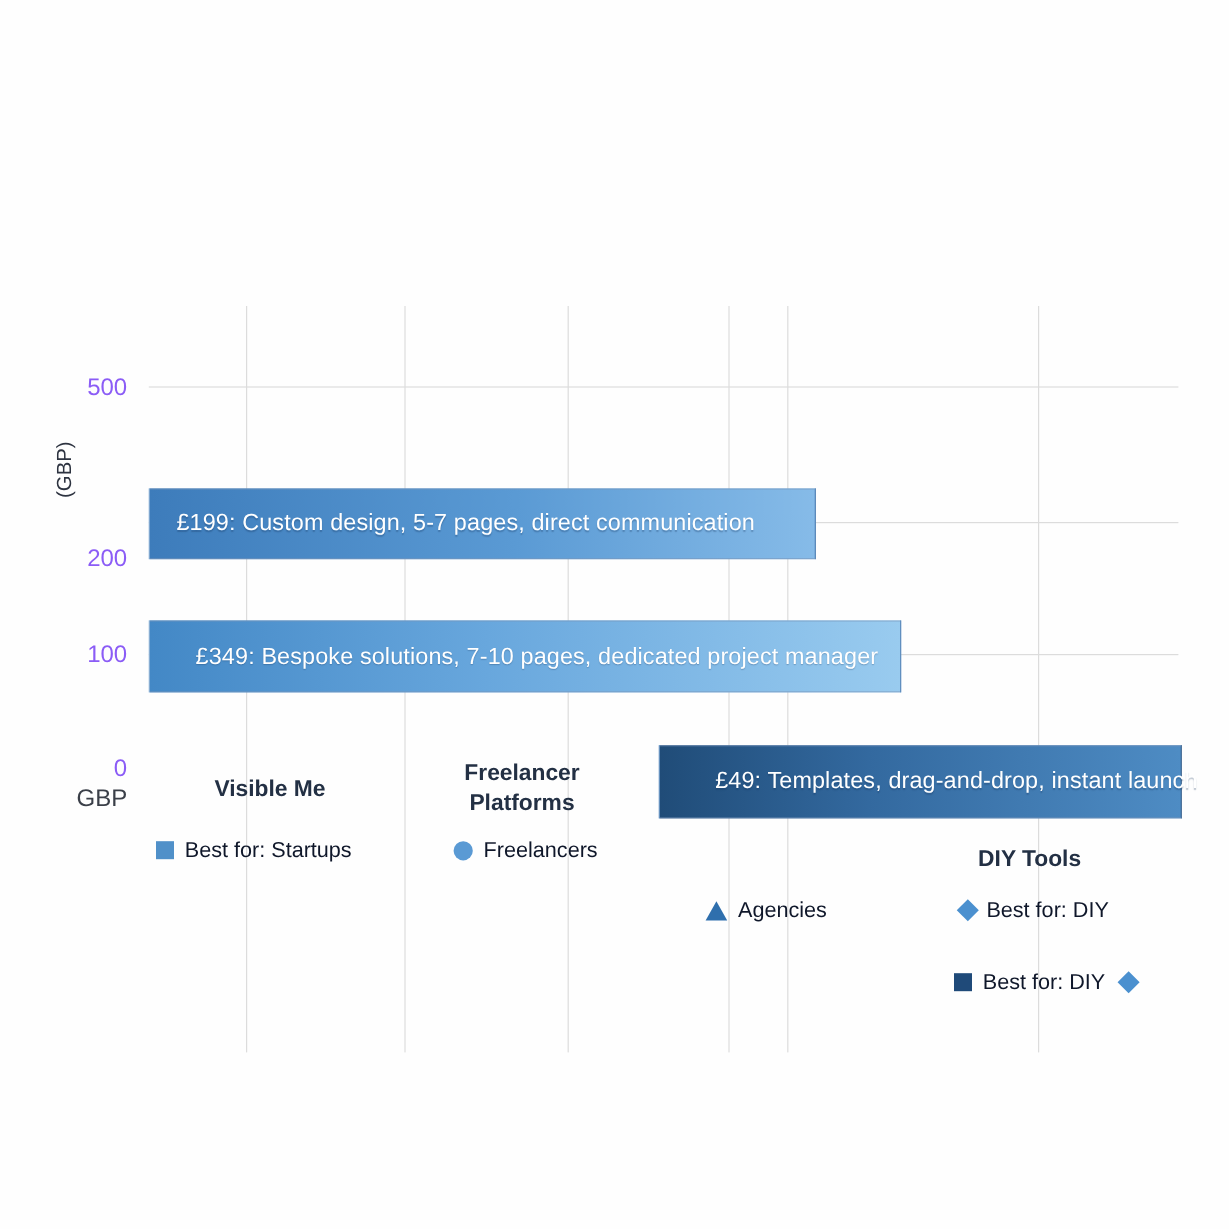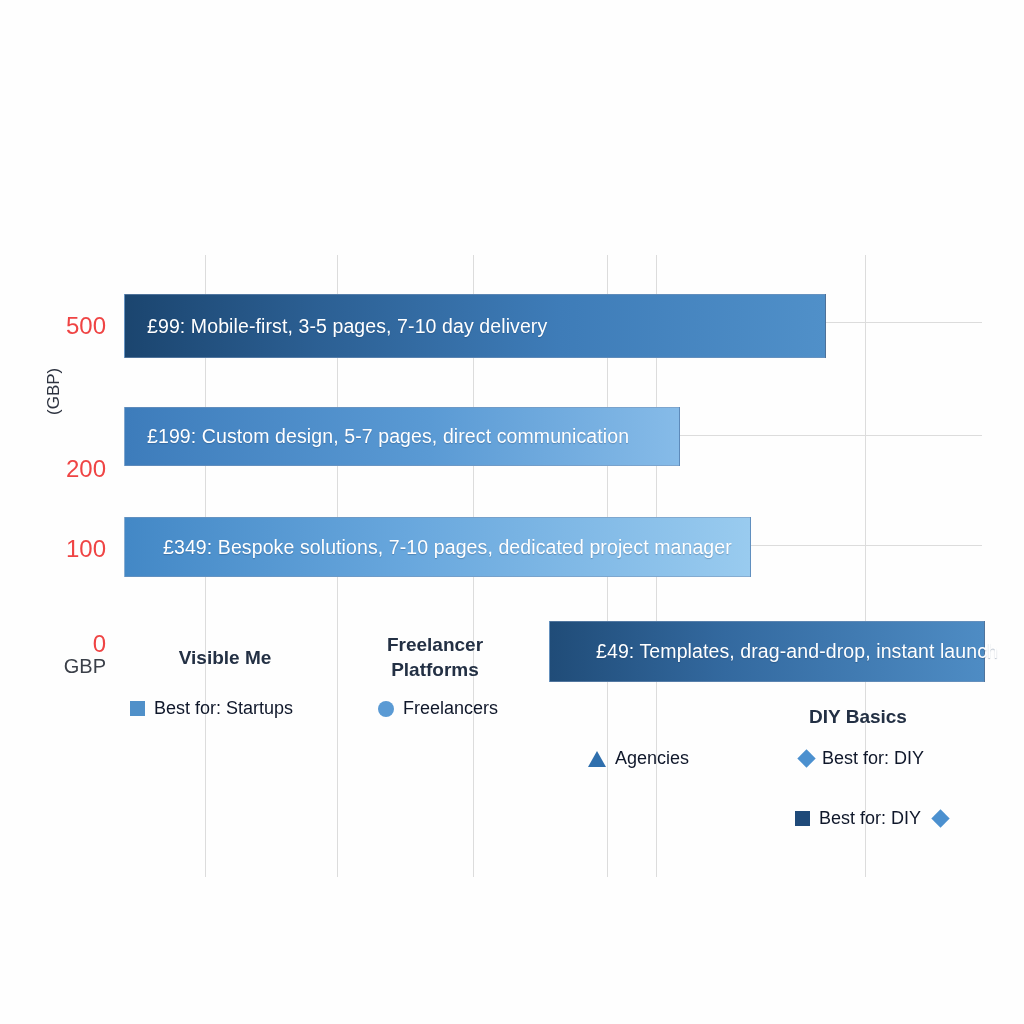--- a/index.html
+++ b/index.html
@@ -52,22 +52,22 @@
 
   .bar-0 { background: linear-gradient(90deg, #1b456f 0%, #2c6094 28%, #3e7cb8 62%, #5090c9 100%); }
   .bar-1 { background: linear-gradient(90deg, #3d7cbb 0%, #5a9ad4 55%, #86bbe8 100%); }
   .bar-2 { background: linear-gradient(90deg, #4388c6 0%, #68a7dd 45%, #99cbef 100%); padding-left: 16px; }
   .bar-3 { background: linear-gradient(90deg, #204c78 0%, #33699f 40%, #4e8cc4 100%); }
 
   
   .ytick {
     position: absolute;
     text-align: right;
-    font-size: 24px;
-    color: #ef4444;
+    font-size: 20px;
+    color: #8b5cf6;
     white-space: nowrap;
   }
   .yaxis-title {
     position: absolute;
     font-size: 17px;
     color: #2d3340;
     transform: rotate(-90deg);
     transform-origin: left top;
     white-space: nowrap;
   }
@@ -143,44 +143,41 @@
   <div class="hgrid" style="left:124px; top:545px; width:858px;"></div>
 
   <div class="yaxis-title" style="left:44px; top:415px;">(GBP)</div>
 
   <div class="ytick" style="left:40px; top:312px; width:66px;">500</div>
   <div class="ytick" style="left:40px; top:423px; width:66px;margin-top:32px;">200</div>
   <div class="ytick" style="left:40px; top:535px; width:66px;">100</div>
   <div class="ytick" style="left:40px; top:630px; width:66px;">0</div>
   <div class="yunit" style="left:40px; top:655px; width:66px;">GBP</div>
 
-  <div class="bar bar-0" style="left:124px; top:294px; width:702px; height:64px;">
-    <span class="bar-label">£99: Mobile-first, 3-5 pages, 7-10 day delivery</span>
-  </div>
 
   <div class="bar bar-1" style="left:124px; top:407px; width:556px; height:59px;">
     <span class="bar-label">£199: Custom design, 5-7 pages, direct communication</span>
   </div>
 
   <div class="bar bar-2" style="left:124px; top:517px; width:627px; height:60px;">
     <span class="bar-label">£349: Bespoke solutions, 7-10 pages, dedicated project manager</span>
   </div>
 
   <div class="bar bar-3" style="left:549px; top:621px; width:436px; height:61px;padding-left:24px;">
     <span class="bar-label">£49: Templates, drag-and-drop, instant launch</span>
   </div>
 
   <div class="cat-label" style="left:140px; top:645px; width:170px;">Visible Me</div>
 
   <div class="cat-label" style="left:360px; top:632px; width:150px;">
     <span>Freelancer Platforms</span>
   </div>
 
 
-  <div class="cat-label" style="left:788px; top:704px; width:140px;">DIY Basics</div>
+  <div class="cat-label" style="left:788px; top:704px; width:140px;">DIY Tools</div>
 
   <div class="legend-entry" style="left:130px; top:698px;">
     <span class="mk-square" style="background:#5090c9;"></span>
     <span class="legend-text">Best for: Startups</span>
   </div>
 
   <div class="legend-entry" style="left:378px; top:698px;">
     <span class="mk-circle" style="background:#5a9ad4;"></span>
     <span class="legend-text">Freelancers</span>
   </div>

